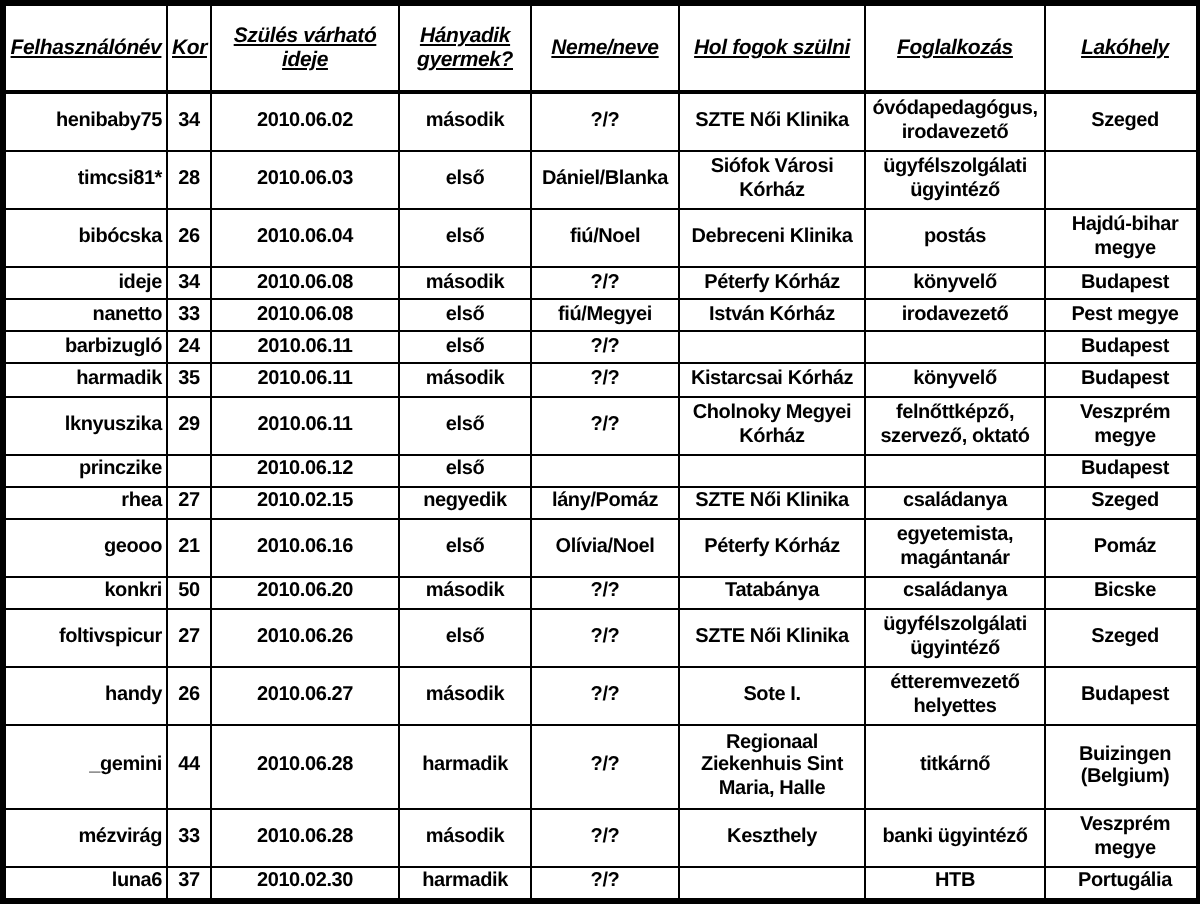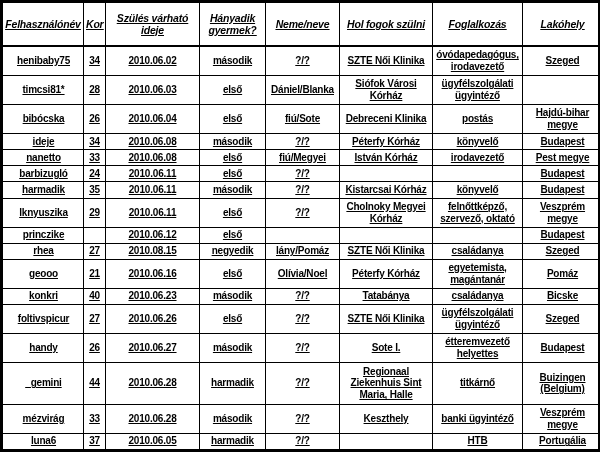--- a/index.html
+++ b/index.html
@@ -3,21 +3,20 @@
 <meta charset="utf-8">
 <style>
   html, body { margin: 0; padding: 0; background: #ffffff; }
   .screen {
     width: 600px;
     height: 452px;
     box-sizing: border-box;
     background: #ffffff;
     border: 2px solid #000000;
     overflow: hidden;
-    text-decoration: underline;
   }
   table.data-table {
     width: 100%;
     height: 448px;
     border-collapse: collapse;
     table-layout: fixed;
     font-family: "Liberation Sans", sans-serif;
     font-weight: bold;
     font-size: 10px;
     color: #000000;
@@ -32,21 +31,21 @@
     overflow: hidden;
   }
   .data-table thead th {
     font-style: italic;
     text-decoration: underline;
     border-bottom: 2px solid #000000;
     height: 40px;
     font-size: 10.5px;
   }
   .data-table td.col-left {
-    text-align: center;
+    text-align: right;
     padding-left: 3px;
   }
 </style>
 </head>
 <body>
 
 <div class="screen">
   <table class="data-table">
     <colgroup>
       <col style="width:81px">
@@ -89,21 +88,21 @@
           <td>Dániel/Blanka</td>
           <td>Siófok Városi Kórház</td>
           <td>ügyfélszolgálati ügyintéző</td>
           <td></td>
         </tr>
         <tr>
           <td class="col-left">bibócska</td>
           <td>26</td>
           <td>2010.06.04</td>
           <td>első</td>
-          <td>fiú/Sote</td>
+          <td>fiú/Noel</td>
           <td>Debreceni Klinika</td>
           <td>postás</td>
           <td>Hajdú-bihar megye</td>
         </tr>
         <tr>
           <td class="col-left">ideje</td>
           <td>34</td>
           <td>2010.06.08</td>
           <td>második</td>
           <td>?/?</td>
@@ -157,41 +156,41 @@
           <td>2010.06.12</td>
           <td>első</td>
           <td></td>
           <td></td>
           <td></td>
           <td>Budapest</td>
         </tr>
         <tr>
           <td class="col-left">rhea</td>
           <td>27</td>
-          <td>2010.08.15</td>
+          <td>2010.02.15</td>
           <td>negyedik</td>
           <td>lány/Pomáz</td>
           <td>SZTE Női Klinika</td>
           <td>családanya</td>
           <td>Szeged</td>
         </tr>
         <tr>
           <td class="col-left">geooo</td>
           <td>21</td>
           <td>2010.06.16</td>
           <td>első</td>
           <td>Olívia/Noel</td>
           <td>Péterfy Kórház</td>
           <td>egyetemista, magántanár</td>
           <td>Pomáz</td>
         </tr>
         <tr>
           <td class="col-left">konkri</td>
-          <td>40</td>
-          <td>2010.06.23</td>
+          <td>50</td>
+          <td>2010.06.20</td>
           <td>második</td>
           <td>?/?</td>
           <td>Tatabánya</td>
           <td>családanya</td>
           <td>Bicske</td>
         </tr>
         <tr>
           <td class="col-left">foltivspicur</td>
           <td>27</td>
           <td>2010.06.26</td>
@@ -227,21 +226,21 @@
           <td>2010.06.28</td>
           <td>második</td>
           <td>?/?</td>
           <td>Keszthely</td>
           <td>banki ügyintéző</td>
           <td>Veszprém megye</td>
         </tr>
         <tr>
           <td class="col-left">luna6</td>
           <td>37</td>
-          <td>2010.06.05</td>
+          <td>2010.02.30</td>
           <td>harmadik</td>
           <td>?/?</td>
           <td></td>
           <td>HTB</td>
           <td>Portugália</td>
         </tr>
       </tbody>
   </table>
 </div>
 

